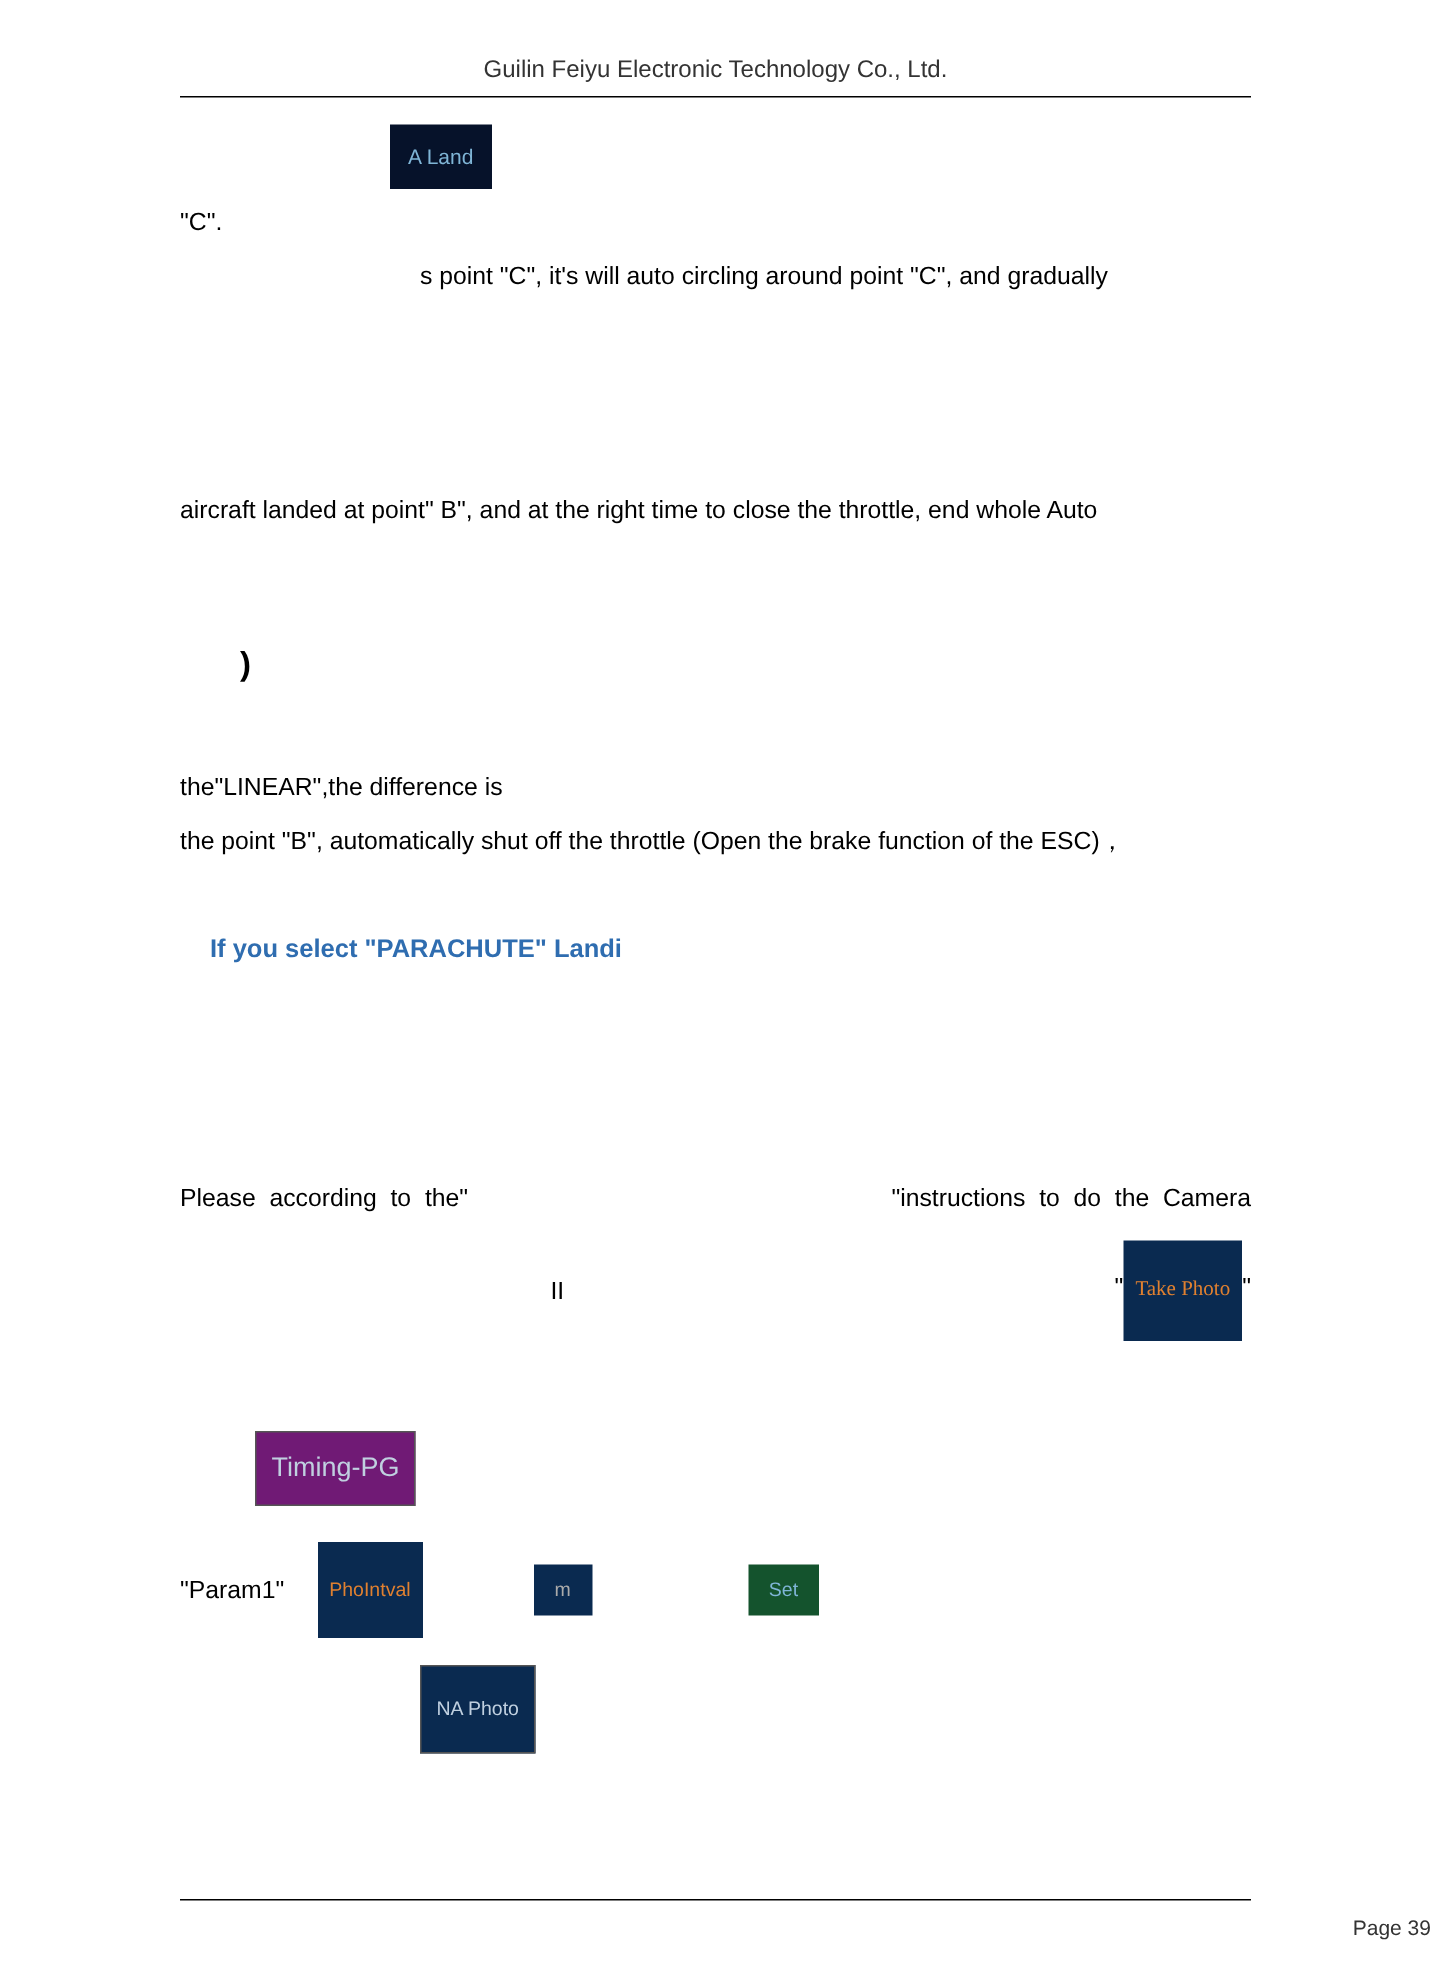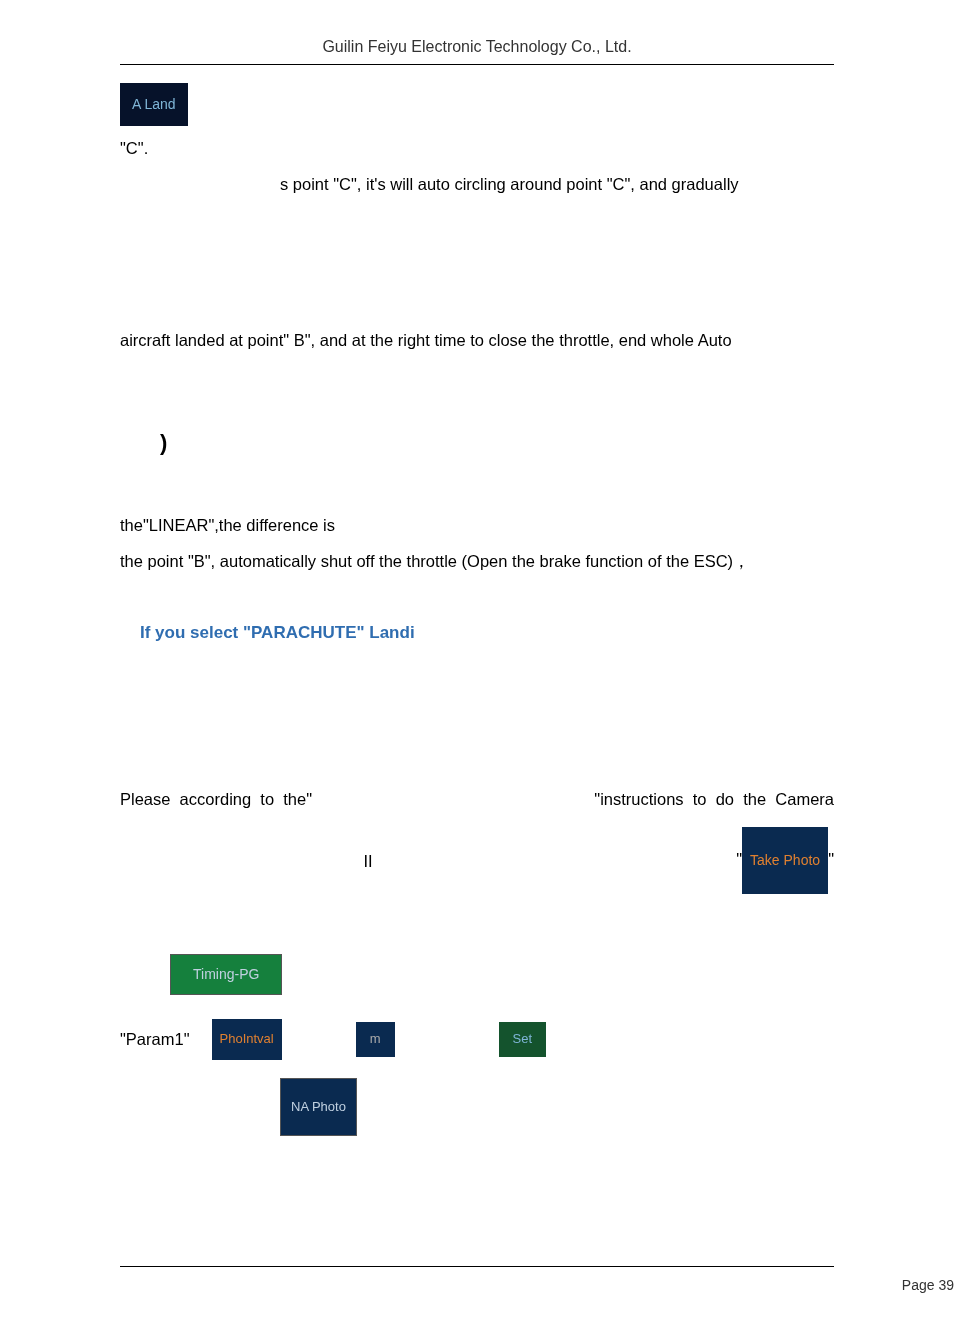--- a/index.html
+++ b/index.html
@@ -26,41 +26,43 @@
       padding: 18px 120px 0 120px;
       font-size: 16.5px;
       line-height: 2.2;
     }
     .btn-aland {
       background: #06122a;
       color: #7fb5d6;
       padding: 6px 12px;
       font-size: 14px;
       display: inline-block;
+      margin-left: 140px;
       margin-bottom: 4px;
     }
     .btn-takephoto {
       background: #0a2a50;
       color: #e08030;
       padding: 18px 8px;
       font-size: 14px;
       display: inline-block;
+      font-family: Liberation Serif, serif;
     }
     .btn-timing {
-      background: #15803d;
+      background: #701a75;
       color: #c0d0e0;
-      padding: 4px 22px;
-      font-size: 14px;
+      padding: 4px 10px;
+      font-size: 18px;
       display: inline-block;
       border: 1px solid #555;
     }
     .btn-pho {
       background: #0a2a50;
       color: #e08030;
-      padding: 6px 8px;
+      padding: 18px 8px;
       font-size: 13px;
       display: inline-block;
     }
     .btn-m {
       background: #0a2a50;
       color: #aaa;
       padding: 3px 14px;
       font-size: 13px;
       display: inline-block;
     }

